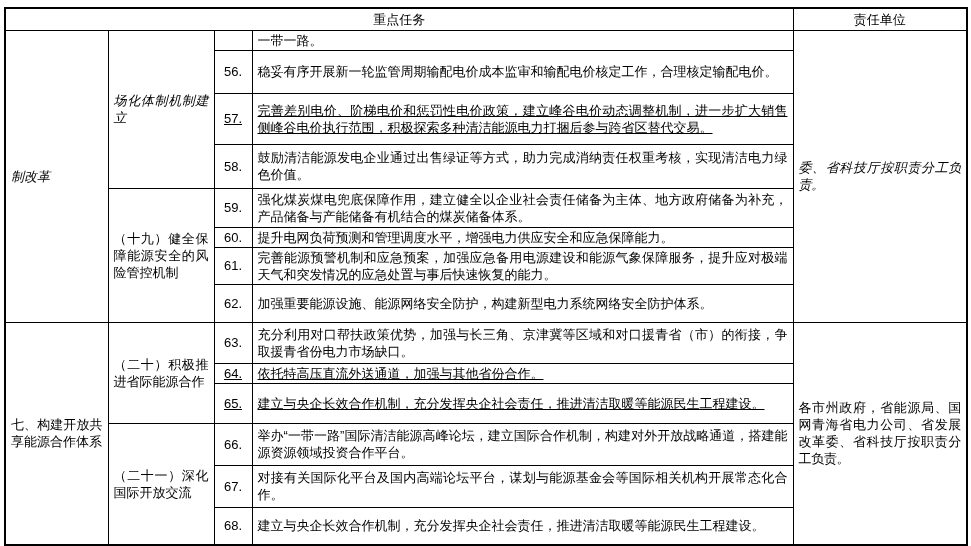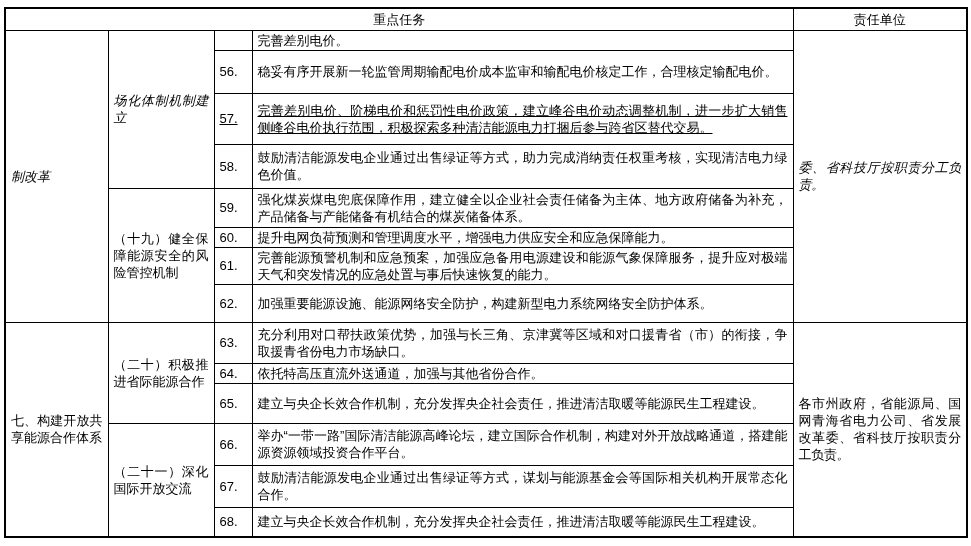--- a/index.html
+++ b/index.html
@@ -34,21 +34,21 @@
     font-size: 13px;
     padding: 2px 4px;
   }
   td.cat, td.sub {
     text-align: justify;
     text-justify: inter-ideograph;
     padding: 2px 7px;
   }
   td.vtop { vertical-align: top; font-style: italic; }
   td.num {
-    text-align: left;
+    text-align: center;
     padding: 1px 2px;
   }
   td.task {
     text-align: justify;
     text-justify: inter-ideograph;
     padding: 1px 5px;
   }
   td.resp {
     font-size: 12.5px;
     letter-spacing: -0.3px;
@@ -60,25 +60,25 @@
   tr.rh-hdr { height: 22px; padding-left: 20px; }
   tr.rh-a  { height: 20px; }
   tr.rh-56 { height: 43px; }
   tr.rh-57 { height: 51px; text-decoration: underline; }
   tr.rh-58 { height: 44px; }
   tr.rh-59 { height: 39px; }
   tr.rh-60 { height: 18px; }
   tr.rh-61 { height: 37px; }
   tr.rh-62 { height: 38px; margin-top: 20px; }
   tr.rh-63 { height: 41px; }
-  tr.rh-64 { height: 19px; }
-  tr.rh-65 { height: 40px; }
+  tr.rh-64 { height: 19px; text-decoration: underline; }
+  tr.rh-65 { height: 40px; text-decoration: underline; }
   tr.rh-66 { height: 42px; }
   tr.rh-67 { height: 42px; }
-  tr.rh-68 { height: 30px; }
+  tr.rh-68 { height: 38px; }
 </style>
 </head>
 <body>
 
 <table class="doc-table">
   <colgroup>
     <col style="width:103px">
     <col style="width:106px">
     <col style="width:38px">
     <col style="width:541px">
@@ -88,21 +88,21 @@
   <tbody>
       <tr class="rh-hdr">
     <th class="hdr" colspan="4">重点任务</th>
     <th class="hdr">责任单位</th>
   </tr>
 
   <tr class="rh-a">
     <td class="cat vtop" rowspan="8">制改革</td>
     <td class="sub vtop" rowspan="4">场化体制机制建立</td>
     <td class="num"></td>
-    <td class="task">完善差别电价。</td>
+    <td class="task">一带一路。</td>
     <td class="resp vtop" rowspan="8">委、省科技厅按职责分工负责。</td>
   </tr>
 
   <tr class="rh-56">
     <td class="num">56.</td>
     <td class="task">稳妥有序开展新一轮监管周期输配电价成本监审和输配电价核定工作，合理核定输配电价。</td>
   </tr>
 
   <tr class="rh-57">
     <td class="num">57.</td>
@@ -154,21 +154,21 @@
   </tr>
 
   <tr class="rh-66">
     <td class="sub" rowspan="3">（二十一）深化国际开放交流</td>
     <td class="num">66.</td>
     <td class="task">举办“一带一路”国际清洁能源高峰论坛，建立国际合作机制，构建对外开放战略通道，搭建能源资源领域投资合作平台。</td>
   </tr>
 
   <tr class="rh-67">
     <td class="num">67.</td>
-    <td class="task">鼓励清洁能源发电企业通过出售绿证等方式，谋划与能源基金会等国际相关机构开展常态化合作。</td>
+    <td class="task">对接有关国际化平台及国内高端论坛平台，谋划与能源基金会等国际相关机构开展常态化合作。</td>
   </tr>
 
   <tr class="rh-68">
     <td class="num">68.</td>
     <td class="task">建立与央企长效合作机制，充分发挥央企社会责任，推进清洁取暖等能源民生工程建设。</td>
   </tr>
 </tbody>
   </table>
 
 </body></html>

